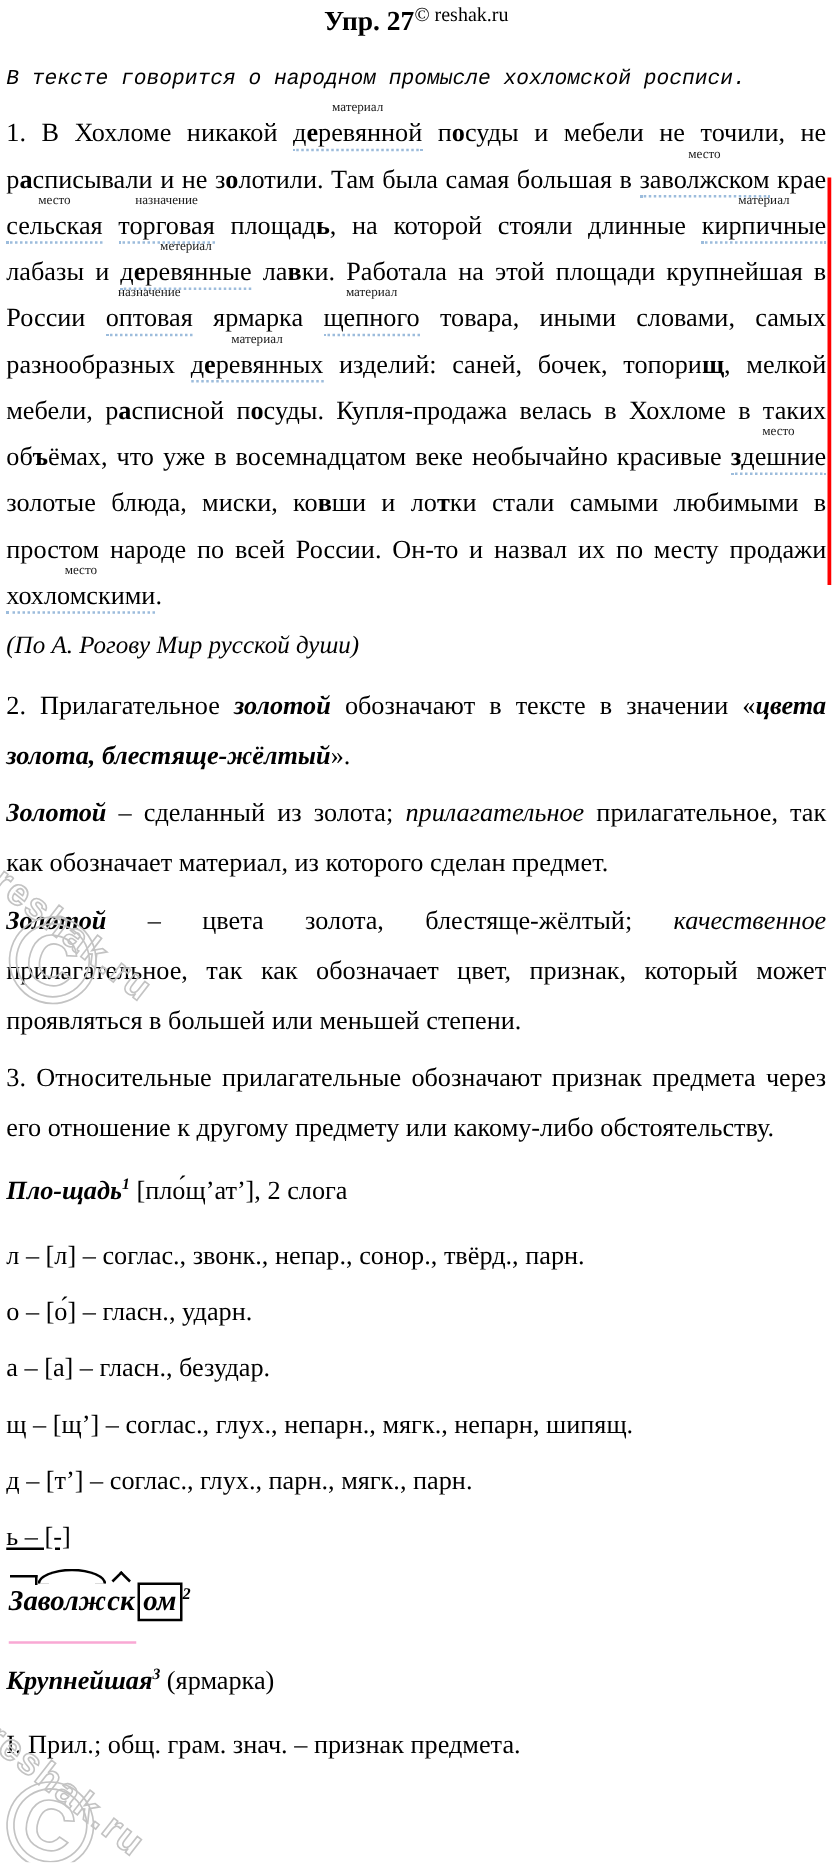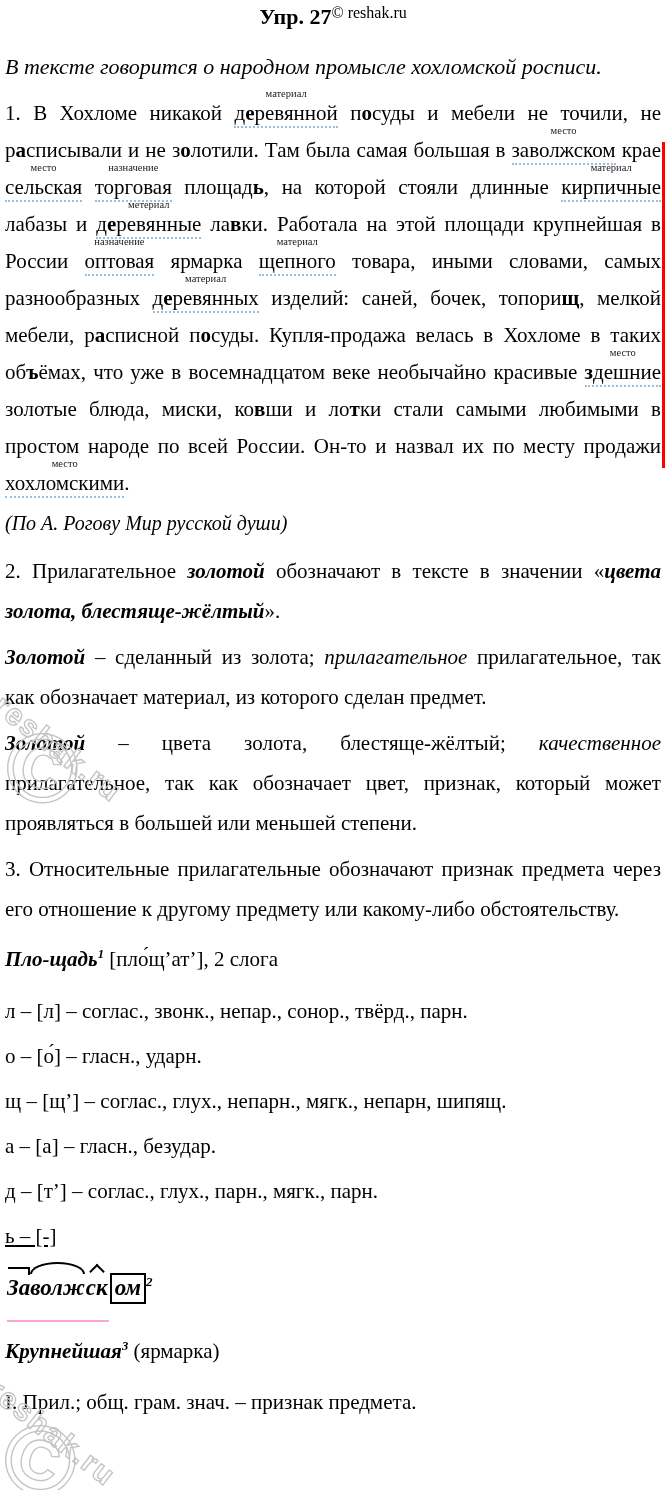--- a/index.html
+++ b/index.html
@@ -2,21 +2,21 @@
 <html><head>
 <meta charset="utf-8">
 <style>
   html,body{margin:0;padding:0;background:#fff;}
   .page{position:relative;width:667px;height:1490px;overflow:hidden;background:#fff;
         font-family:"Liberation Serif",serif;color:#000;box-sizing:border-box;
         padding:4px 6px 0 5px;}
   .hdr{display:flex;justify-content:center;align-items:flex-start;}
   .hdr-l{font-weight:bold;font-size:22px;}
   .hdr-r{font-size:16px;}
-  .intro{font-style:italic;font-size:22px;margin:24px 0 0;}
+  .intro{font-style:italic;font-size:17px;margin:24px 0 0;font-family:Liberation Mono, monospace;}
   .para1{font-size:21px;line-height:37px;text-align:justify;margin:15px 0 0;}
   .ann{position:relative;white-space:nowrap;border-bottom:2px dotted #9cbcdc;padding-bottom:1px;}
   .lbl{position:absolute;top:-12px;left:50%;transform:translateX(-50%);
        font-size:10.5px;line-height:1;font-weight:400;font-style:normal;color:#1a1a1a;}
   .b{font-weight:bold;}
   .i{font-style:italic;}
   .bi{font-weight:bold;font-style:italic;}
   .sup{vertical-align:super;font-size:0.6em;line-height:0;}
   .source{text-align:left;font-style:italic;font-size:20px;margin:10px 0 0;}
   .a{font-size:21px;line-height:40px;text-align:justify;}
@@ -67,22 +67,22 @@
   <p class="source">(По А. Рогову Мир русской души)</p>
 
   <p class="a a2"><span>2. Прилагательное </span><span class="bi">золотой</span><span> обозначают в тексте в значении «</span><span class="bi">цвета золота, блестяще-жёлтый</span><span>».</span></p>
   <p class="a am"><span class="bi">Золотой</span><span> – сделанный из золота; </span><span class="i">прилагательное</span><span> прилагательное, так как обозначает материал, из которого сделан предмет.</span></p>
   <p class="a am"><span class="bi">Золотой</span><span> – цвета золота, блестяще-жёлтый; </span><span class="i">качественное</span><span> прилагательное, так как обозначает цвет, признак, который может проявляться в большей или меньшей степени.</span></p>
   <p class="a am"><span>3. Относительные прилагательные обозначают признак предмета через его отношение к другому предмету или какому-либо обстоятельству.</span></p>
 
   <p class="phead"><span class="bi">Пло-щадь</span><span class="bi sup">1</span><span> [пло́щ’ат’], 2 слога</span></p>
   <p class="ph">л – [л] – соглас., звонк., непар., сонор., твёрд., парн.</p>
   <p class="ph">о – [о́] – гласн., ударн.</p>
+  <p class="ph">а – [а] – гласн., безудар.</p>
   <p class="ph">щ – [щ’] – соглас., глух., непарн., мягк., непарн, шипящ.</p>
-  <p class="ph">а – [а] – гласн., безудар.</p>
   <p class="ph">д – [т’] – соглас., глух., парн., мягк., парн.</p>
   <p class="ph"><span class="uline">ь – [-]</span></p>
 
   <div class="morph">
     <span class="m-stem"><span class="m-pre">За</span><span class="m-root">волж</span><span class="m-suf">ск</span></span><span class="m-end">ом</span><span class="m-idx">2</span>
   </div>
 
   <p class="mline mword"><span class="bi">Крупнейшая</span><span class="bi sup">3</span><span> (ярмарка)</span></p>
   <p class="mline ml1">I. Прил.; общ. грам. знач. – признак предмета.</p>
   

